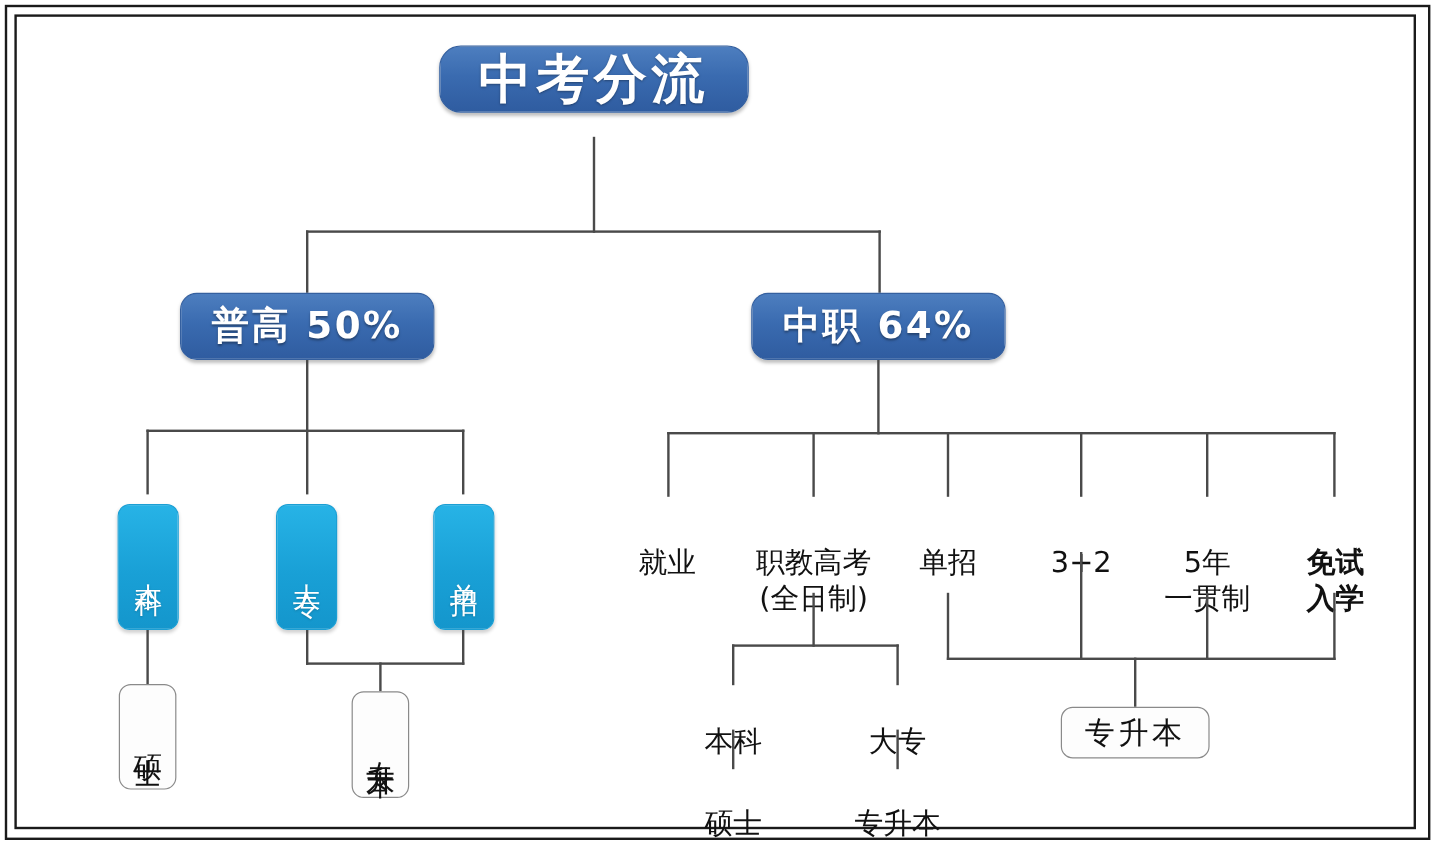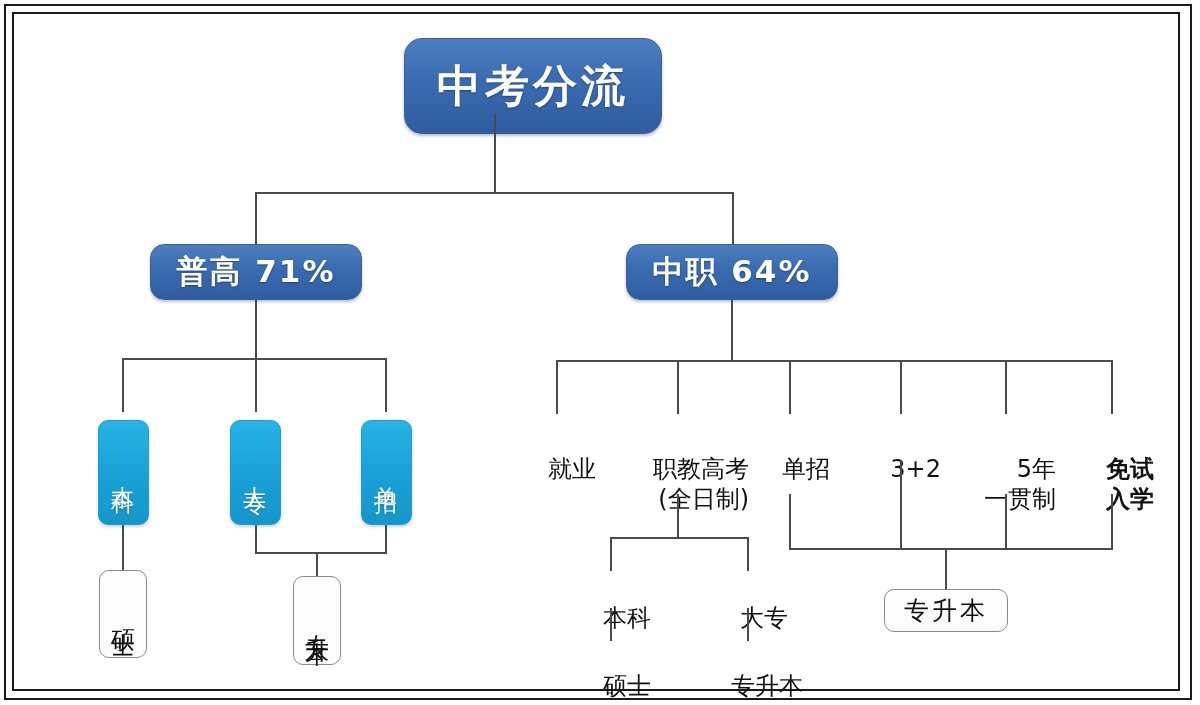--- a/index.html
+++ b/index.html
@@ -62,42 +62,42 @@
     background:#fdfdfd;border:1.5px solid #8a8a8a;border-radius:10px;
     color:#111;display:flex;align-items:center;justify-content:center;
     font-size:24px;
   }
   .whitebox.vert{writing-mode:vertical-rl;text-orientation:upright;letter-spacing:4px;}
   .whitebox.horiz{letter-spacing:3px;font-size:25px;}
 
   
   .txt{
     position:absolute;color:#111;font-size:24px;line-height:30px;
-    text-align:right;white-space:pre-line;
+    text-align:center;white-space:pre-line;
   }
 </style>
 </head>
 <body>
 
 <div id="stage">
 
   <div class="frame-outer"></div>
   <div class="frame-inner"></div>
 
-  <div class="bluebox title" style="left:366px;top:38px;width:258px;height:96px;margin-left:38px;">
+  <div class="bluebox title" style="left:366px;top:38px;width:258px;height:56px;">
     <span>中考分流</span>
   </div>
 
   <div class="ln lnv" style="left:494px;top:114px;width:2px;height:80px;"></div>
   <div class="ln lnh" style="left:255px;top:192px;width:479px;height:2px;"></div>
   <div class="ln lnv" style="left:255px;top:192px;width:2px;height:52px;"></div>
   <div class="ln lnv" style="left:732px;top:192px;width:2px;height:52px;"></div>
 
   <div class="bluebox lvl2" style="left:150px;top:244px;width:212px;height:56px;">
-    <span>普高 71%</span>
+    <span>普高 50%</span>
   </div>
   <div class="bluebox lvl2" style="left:626px;top:244px;width:212px;height:56px;">
     <span>中职 64%</span>
   </div>
 
   <div class="ln lnv" style="left:255px;top:300px;width:2px;height:112px;"></div>
   <div class="ln lnh" style="left:122px;top:358px;width:265px;height:2px;"></div>
   <div class="ln lnv" style="left:122px;top:358px;width:2px;height:54px;"></div>
   <div class="ln lnv" style="left:385px;top:358px;width:2px;height:54px;"></div>
 

